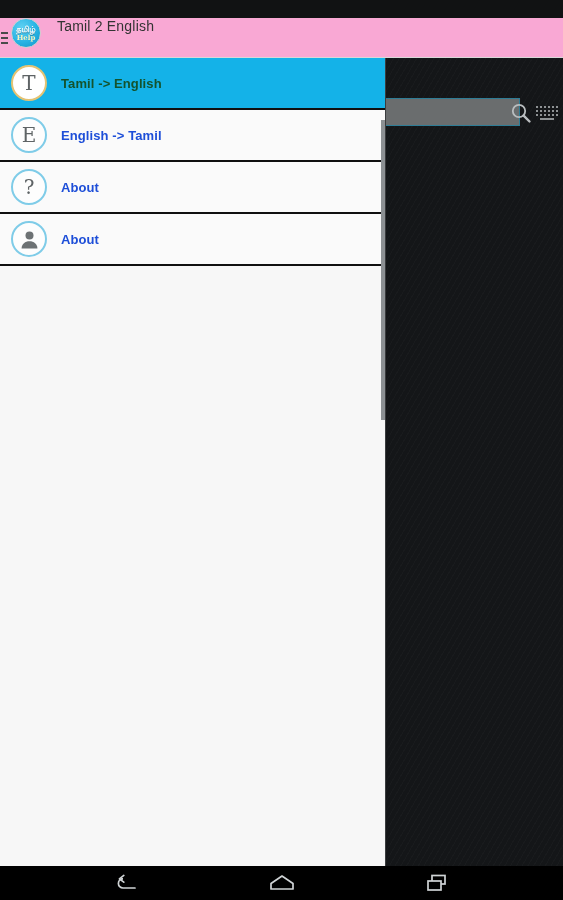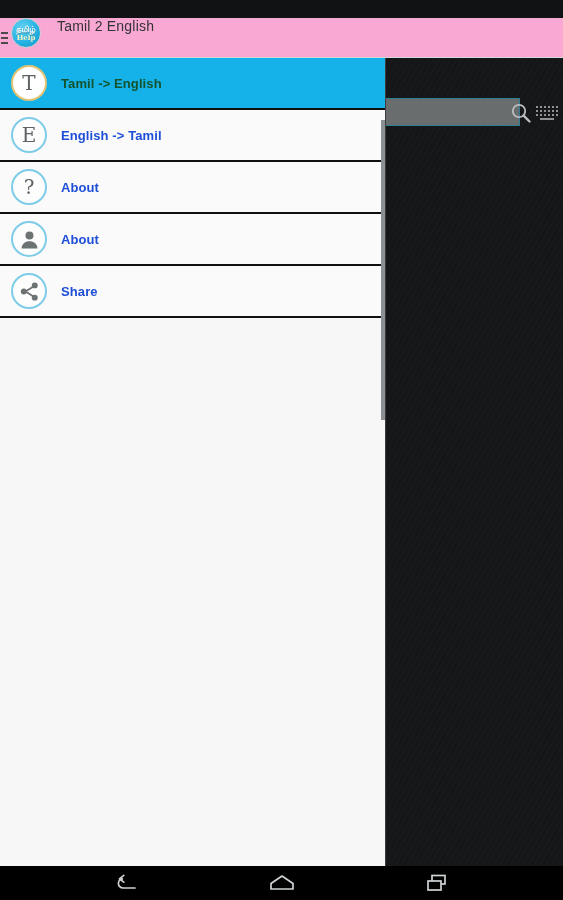--- a/index.html
+++ b/index.html
@@ -259,32 +259,20 @@
         <span class="menu-icon">
           <svg width="21" height="21" viewBox="0 0 21 21">
             <circle cx="10.5" cy="6.6" r="4" fill="#6d7274"></circle>
             <path d="M2.6 19.5c0-4.6 3.6-7.2 7.9-7.2s7.9 2.6 7.9 7.2z" fill="#6d7274"></path>
           </svg>
         </span>
         <span class="menu-label">About</span>
       </div>
 
 
-      <div class="menu-item">
-        <span class="menu-icon">
-          <svg width="21" height="21" viewBox="0 0 24 24">
-            <line x1="7.5" y1="12" x2="17" y2="6" stroke="#6d7274" stroke-width="2.1"></line>
-            <line x1="7.5" y1="12" x2="17" y2="18" stroke="#6d7274" stroke-width="2.1"></line>
-            <circle cx="18" cy="5" r="3.4" fill="#6d7274"></circle>
-            <circle cx="5.5" cy="12" r="3.4" fill="#6d7274"></circle>
-            <circle cx="18" cy="19" r="3.4" fill="#6d7274"></circle>
-          </svg>
-        </span>
-        <span class="menu-label">Share</span>
-      </div>
 
     </div>
 
     <div id="drawer-scrollbar"></div>
   </div>
 
   <div id="navbar">
     <div class="nav-btn">
       <svg width="26" height="20" viewBox="0 0 26 20">
         <path d="M22 15 H10 a4.6 4.6 0 0 1 0-9.2 H8.5" fill="none" stroke="#cfd3d5" stroke-width="1.7" stroke-linecap="round"></path>

